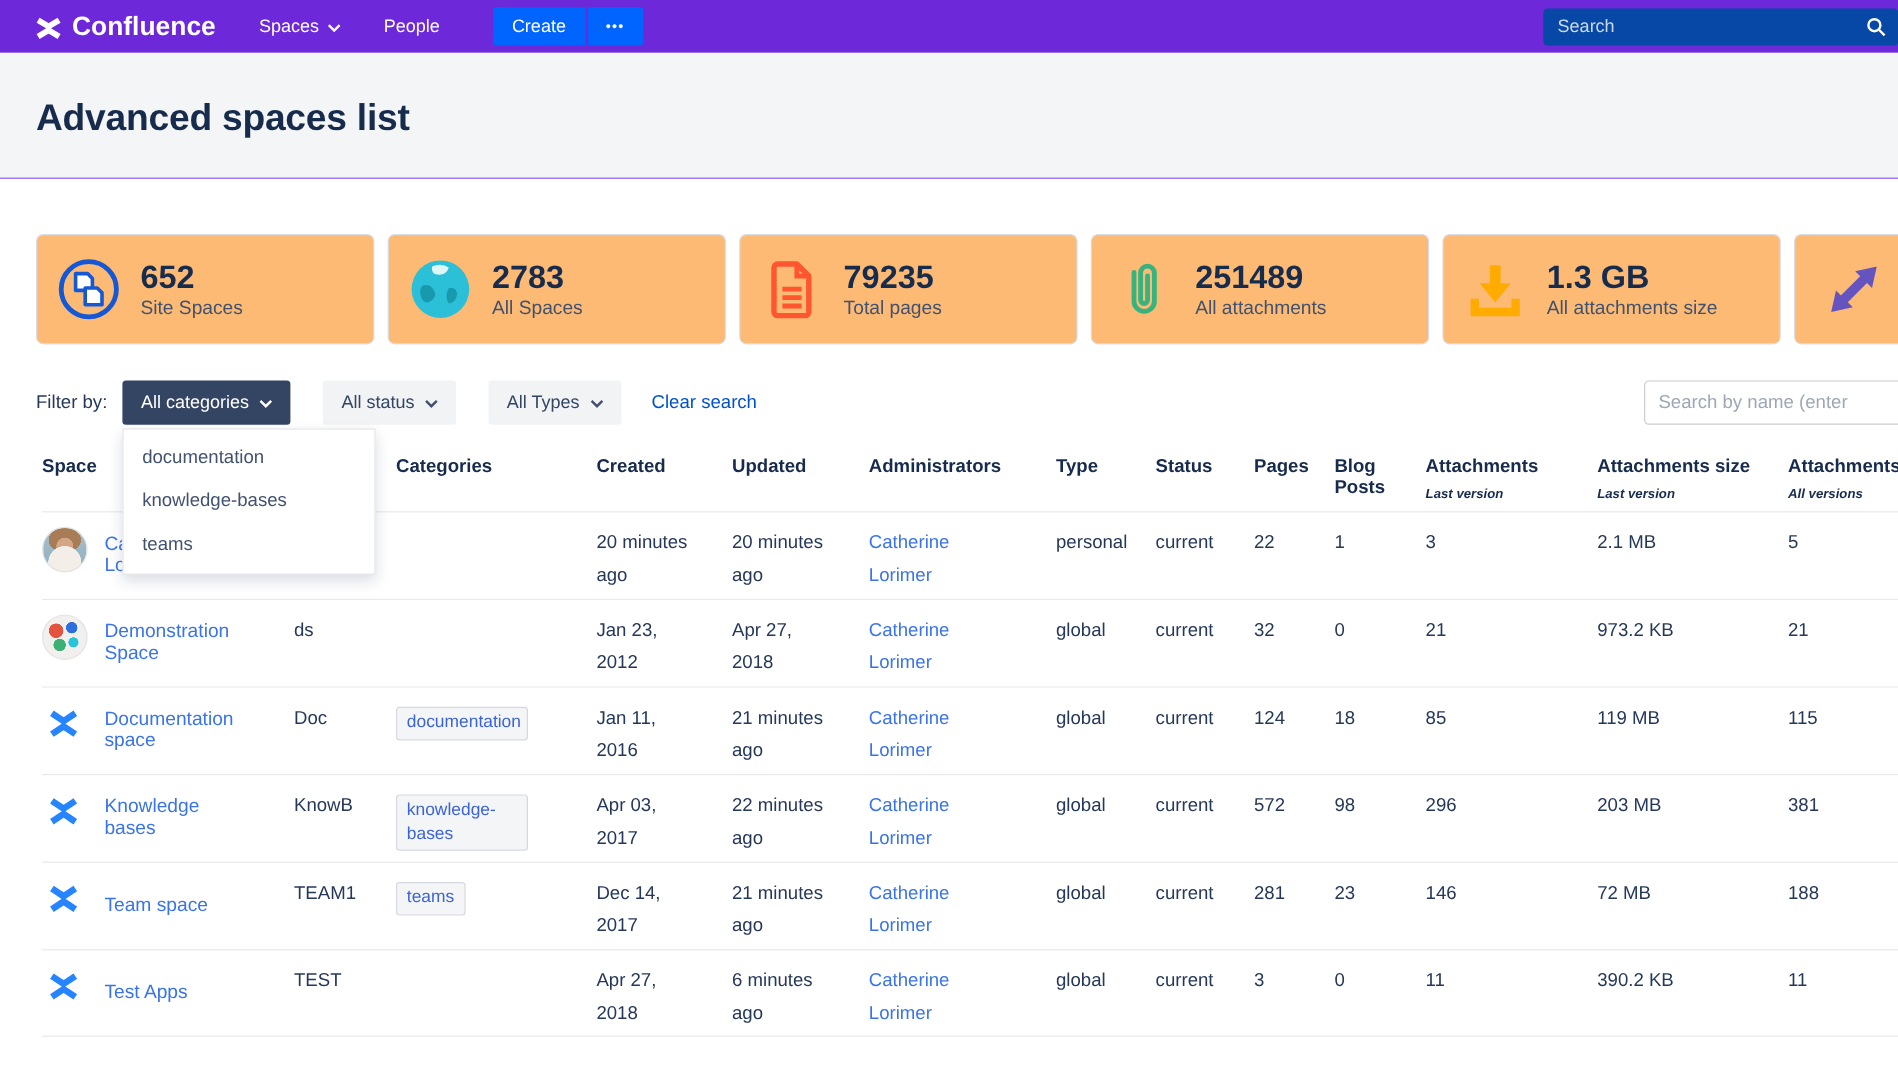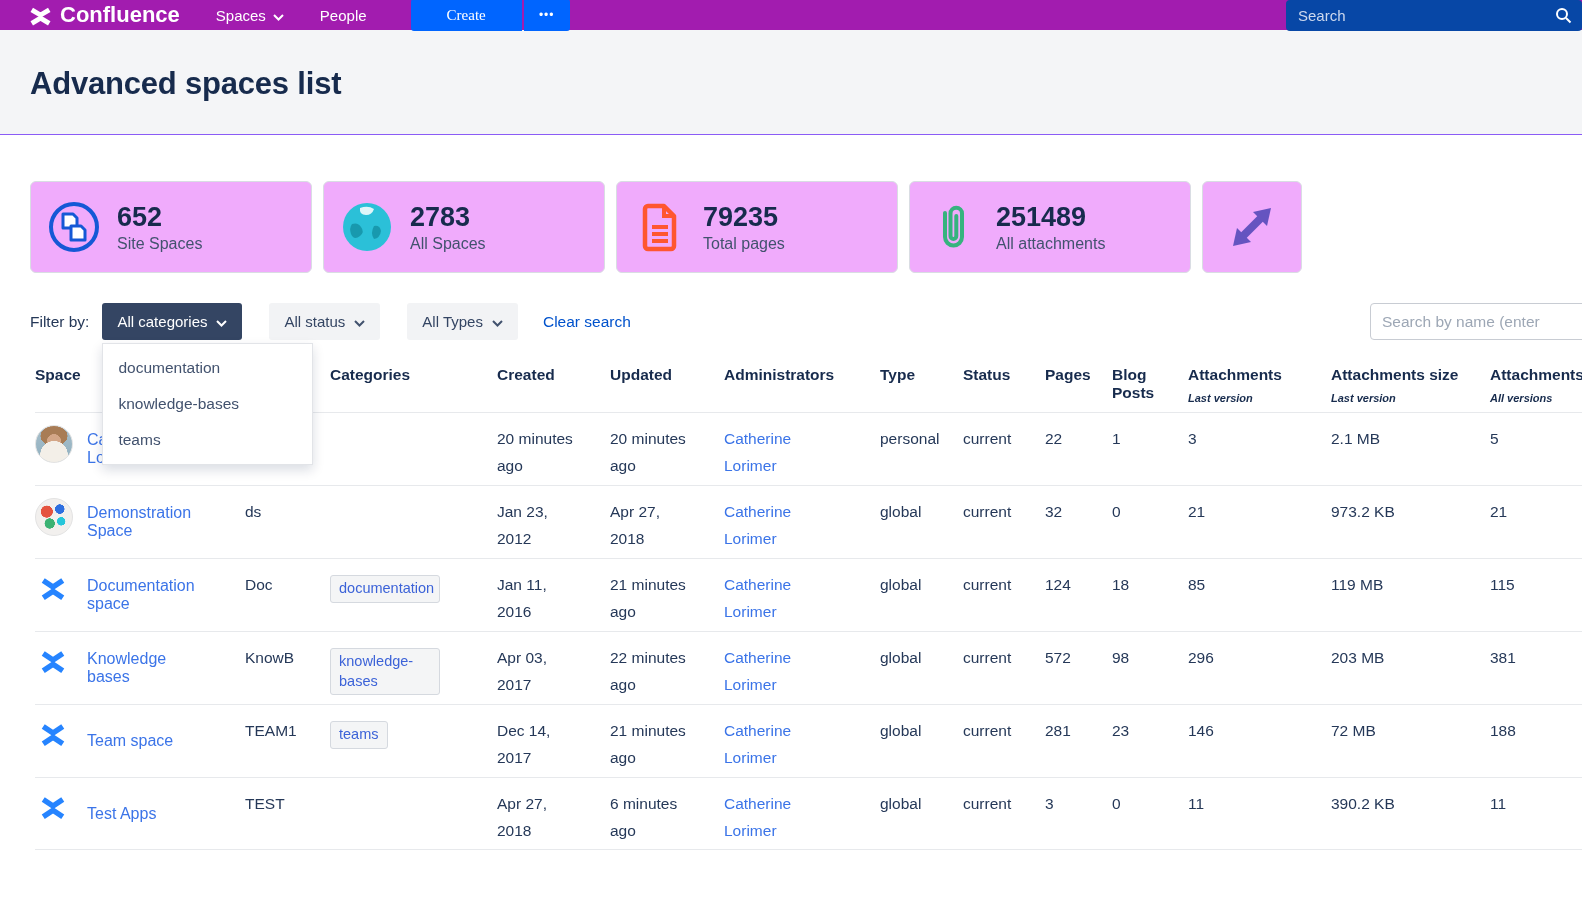--- a/index.html
+++ b/index.html
@@ -1,44 +1,44 @@
 <!DOCTYPE html>
 <html><head>
 <meta charset="utf-8">
 <style>
   * { margin:0; padding:0; box-sizing:border-box; }
   html,body { width:1582px; height:900px; overflow:hidden; background:#fff;
               font-family:"Liberation Sans", sans-serif; color:#253858; }
 
   
-  .nav { height:30px; background:#a21caf; display:flex; align-items:center; padding-left:30px; }
+  .nav { height:44px; background:#6d28d9; display:flex; align-items:center; padding-left:30px; }
   .brand { display:flex; align-items:center; gap:9px; color:#fff; font-size:22px; font-weight:bold; }
   .brand svg { display:block; }
   .nav-item { color:#fff; font-size:15px; margin-left:36px; display:flex; gap:7px; cursor:pointer; }
   .nav-item svg { margin-top:2px; }
   .btn-create { margin-left:44px; height:32px; background:#0065FF; color:#fff; font-size:15px;
-                display:flex; align-items:center; padding:0 36px; border-radius:3px 0 0 3px; cursor:pointer;font-family:Liberation Serif, serif; }
+                display:flex; align-items:center; padding:0 16px; border-radius:3px 0 0 3px; cursor:pointer; }
   .btn-more { margin-left:2px; height:32px; width:46px; background:#0065FF; color:#fff; font-size:12px;
               letter-spacing:1px; display:flex; align-items:center; justify-content:center;
               border-radius:0 3px 3px 0; cursor:pointer; }
   .nav-search { margin-left:auto; margin-right:0; position:relative; width:296px; }
   .nav-search input { width:100%; height:31px; background:#0747A6; border:none; border-radius:4px;
                       color:#fff; font-size:15px; padding:0 34px 0 12px; outline:none;
                       font-family:"Liberation Sans", sans-serif; }
   .nav-search input::placeholder { color:#cdd9ee; opacity:1; }
   .nav-search svg { position:absolute; right:10px; top:7px; }
 
   
   .page-head { background:#f4f5f7; border-bottom:1px solid #8b5cf6; padding:36px 30px 32px; }
   .page-head h1 { font-size:31px; color:#172B4D; font-weight:bold; letter-spacing:-0.2px; }
 
   
   .stats { display:flex; gap:11px; padding:46px 0 0 30px; }
   .card { flex:none; width:282px; height:92px; border:1px solid #d9dde3; border-radius:6px;
-          background:#f0abfc; display:flex; align-items:center; padding:0 16px; gap:16px; }
+          background:#fdba74; display:flex; align-items:center; padding:0 16px; gap:16px; }
   .card .cicon { width:54px; height:54px; flex:none; }
   .card .num { font-size:27px; font-weight:bold; color:#172B4D; line-height:1.2; }
   .card .lbl { font-size:16px; color:#42526E; margin-top:2px; }
   .card-expand { width:100px; justify-content:center; cursor:pointer; }
 
   
   .filters { display:flex; align-items:center; margin-top:30px; padding-left:30px; gap:13px; position:relative; }
   .filter-label { font-size:15.5px; color:#253858; }
   .fbtn { height:37px; display:flex; align-items:center; gap:9px; border-radius:3px;
           font-size:15px; padding:0 15px; cursor:pointer; white-space:nowrap; }
@@ -191,20 +191,33 @@
     <span class="cicon">
       <svg width="54" height="54" viewBox="0 0 54 54" fill="none" stroke="#36B37E" stroke-width="4" stroke-linecap="round">
           <path d="M19 13 v24 a8.5 8.5 0 0 0 17 0 V13.5 a5.75 5.75 0 0 0 -11.5 0 V36 a2.9 2.9 0 0 0 5.8 0 V16"></path>
         </svg>
     </span>
     <div>
       <div class="num">251489</div>
       <div class="lbl">All attachments</div>
     </div>
   </div>
+  <div class="card">
+    <span class="cicon">
+      <svg width="54" height="54" viewBox="0 0 54 54">
+          <line x1="27" y1="7" x2="27" y2="24" stroke="#FFAB00" stroke-width="9"></line>
+          <path d="M14 22 h26 l-13 16 z" fill="#FFAB00"></path>
+          <path d="M10 35 v11 h34 v-11" fill="none" stroke="#FFAB00" stroke-width="7"></path>
+        </svg>
+    </span>
+    <div>
+      <div class="num">1.3 GB</div>
+      <div class="lbl">All attachments size</div>
+    </div>
+  </div>
   <div class="card card-expand">
     <span class="cicon">
       <svg width="54" height="54" viewBox="0 0 54 54">
           <line x1="18" y1="36" x2="36" y2="18" stroke="#6554C0" stroke-width="8"></line>
           <polygon points="46,8 28,12 42,26" fill="#6554C0"></polygon>
           <polygon points="8,46 26,42 12,28" fill="#6554C0"></polygon>
         </svg>
     </span>
   </div>
 </div>

